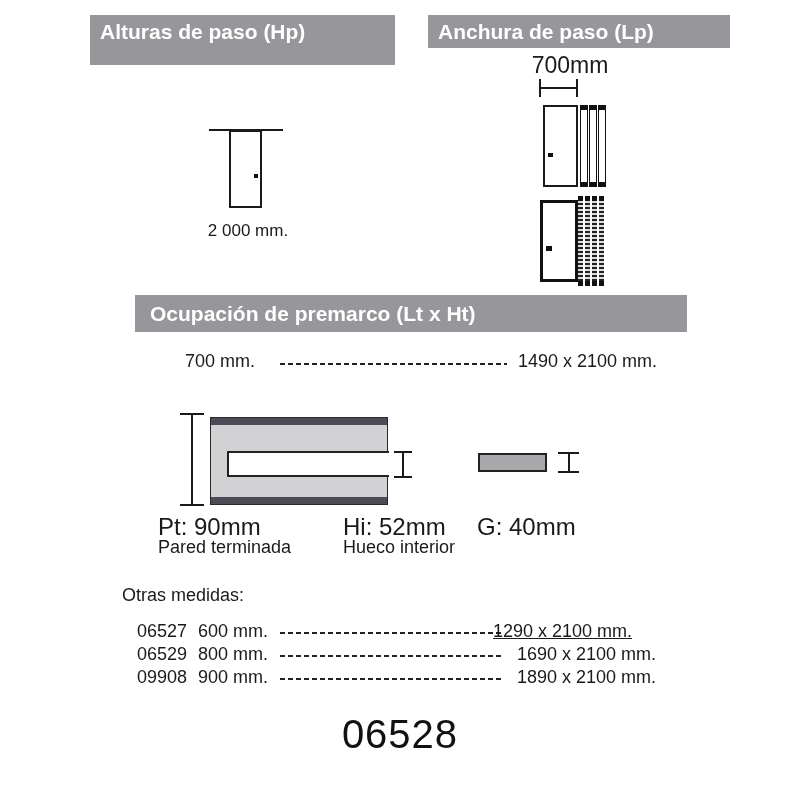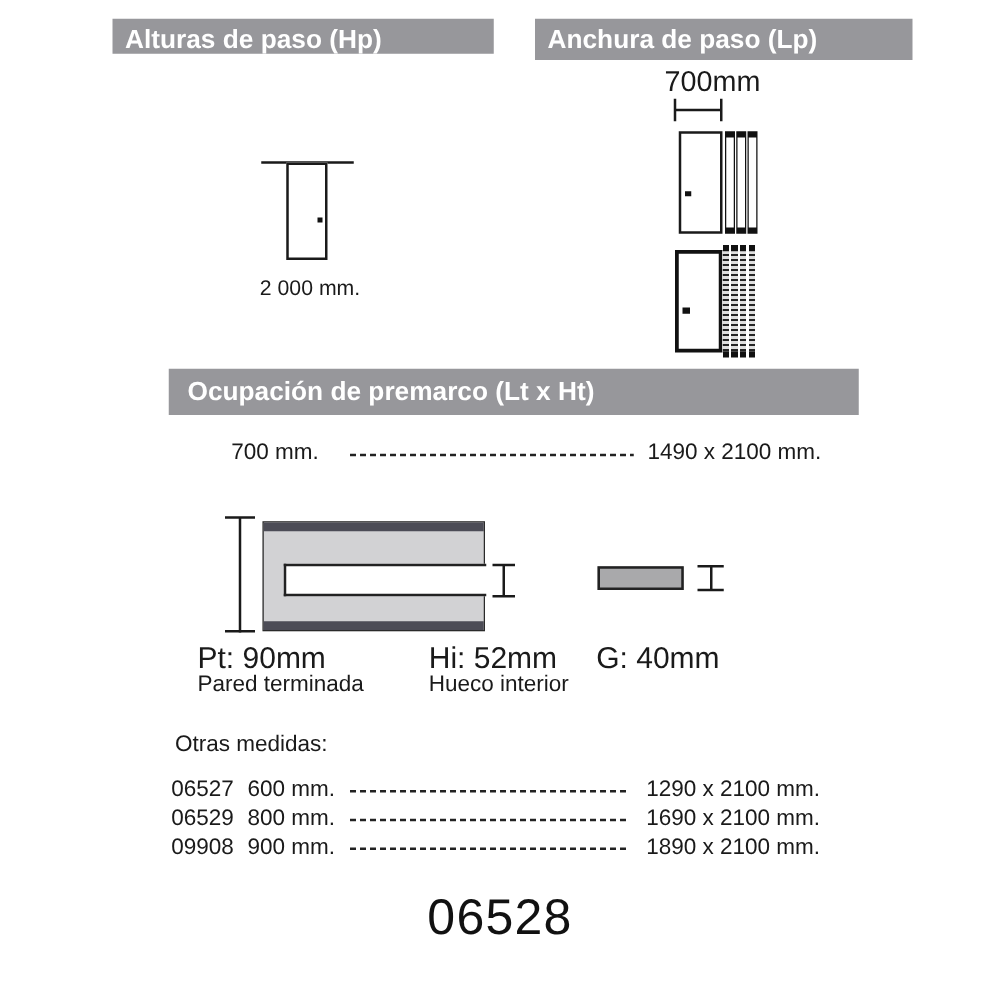--- a/index.html
+++ b/index.html
@@ -52,21 +52,21 @@
   .meas-val{font-size:24px;line-height:21px;}
   .meas-lbl{font-size:18px;line-height:21px;}
   .t18{font-size:18px;line-height:20px;}
   .code-big{font-size:40px;letter-spacing:1px;text-align:center;color:#111;}
 </style>
 </head>
 <body>
 
 <div id="canvas">
 
-  <div class="abs hbar" style="left:90px;top:15px;width:305px;height:28px;">Alturas de paso (Hp)</div>
+  <div class="abs hbar" style="left:90px;top:15px;width:305px;height:50px;">Alturas de paso (Hp)</div>
   <div class="abs hbar" style="left:428px;top:15px;width:302px;height:33px;">Anchura de paso (Lp)</div>
 
   <div class="abs txt" style="left:520px;top:52px;width:100px;text-align:center;font-size:23px;">700mm</div>
   <div>
     <div class="abs line-h" style="left:540px;top:87px;width:37px;"></div>
     <div class="abs line-v" style="left:539px;top:79px;height:18px;"></div>
     <div class="abs line-v" style="left:576px;top:79px;height:18px;"></div>
   </div>
 
   <div class="abs doorA" style="left:543px;top:105px;width:35px;height:82px;"></div>
@@ -122,28 +122,28 @@
     <div class="meas-lbl txt">Pared terminada</div>
   </div>
   <div class="abs" style="left:343px;top:516px;">
     <div class="meas-val txt">Hi: 52mm</div>
     <div class="meas-lbl txt">Hueco interior</div>
   </div>
   <div class="abs" style="left:477px;top:516px;">
     <div class="meas-val txt">G: 40mm</div>
   </div>
 
-  <div class="abs txt t18" style="left:140px;top:585px;">Otras medidas:</div>
+  <div class="abs txt t18" style="left:122px;top:585px;">Otras medidas:</div>
 
   <div>
 
     <div class="abs txt t18" style="left:137px;top:621px;">06527</div>
     <div class="abs txt t18" style="left:198px;top:621px;">600 mm.</div>
     <div class="abs dashes" style="left:280px;top:632px;width:223px;"></div>
-    <div class="abs txt t18" style="left:517px;top:621px;">1290 x 2100 mm.</div>
+    <div class="abs txt t18" style="left:493px;top:621px;text-decoration:underline;">1290 x 2100 mm.</div>
 
     <div class="abs txt t18" style="left:137px;top:644px;">06529</div>
     <div class="abs txt t18" style="left:198px;top:644px;">800 mm.</div>
     <div class="abs dashes" style="left:280px;top:655px;width:223px;"></div>
     <div class="abs txt t18" style="left:517px;top:644px;">1690 x 2100 mm.</div>
 
     <div class="abs txt t18" style="left:137px;top:667px;">09908</div>
     <div class="abs txt t18" style="left:198px;top:667px;">900 mm.</div>
     <div class="abs dashes" style="left:280px;top:678px;width:223px;"></div>
     <div class="abs txt t18" style="left:517px;top:667px;">1890 x 2100 mm.</div>

